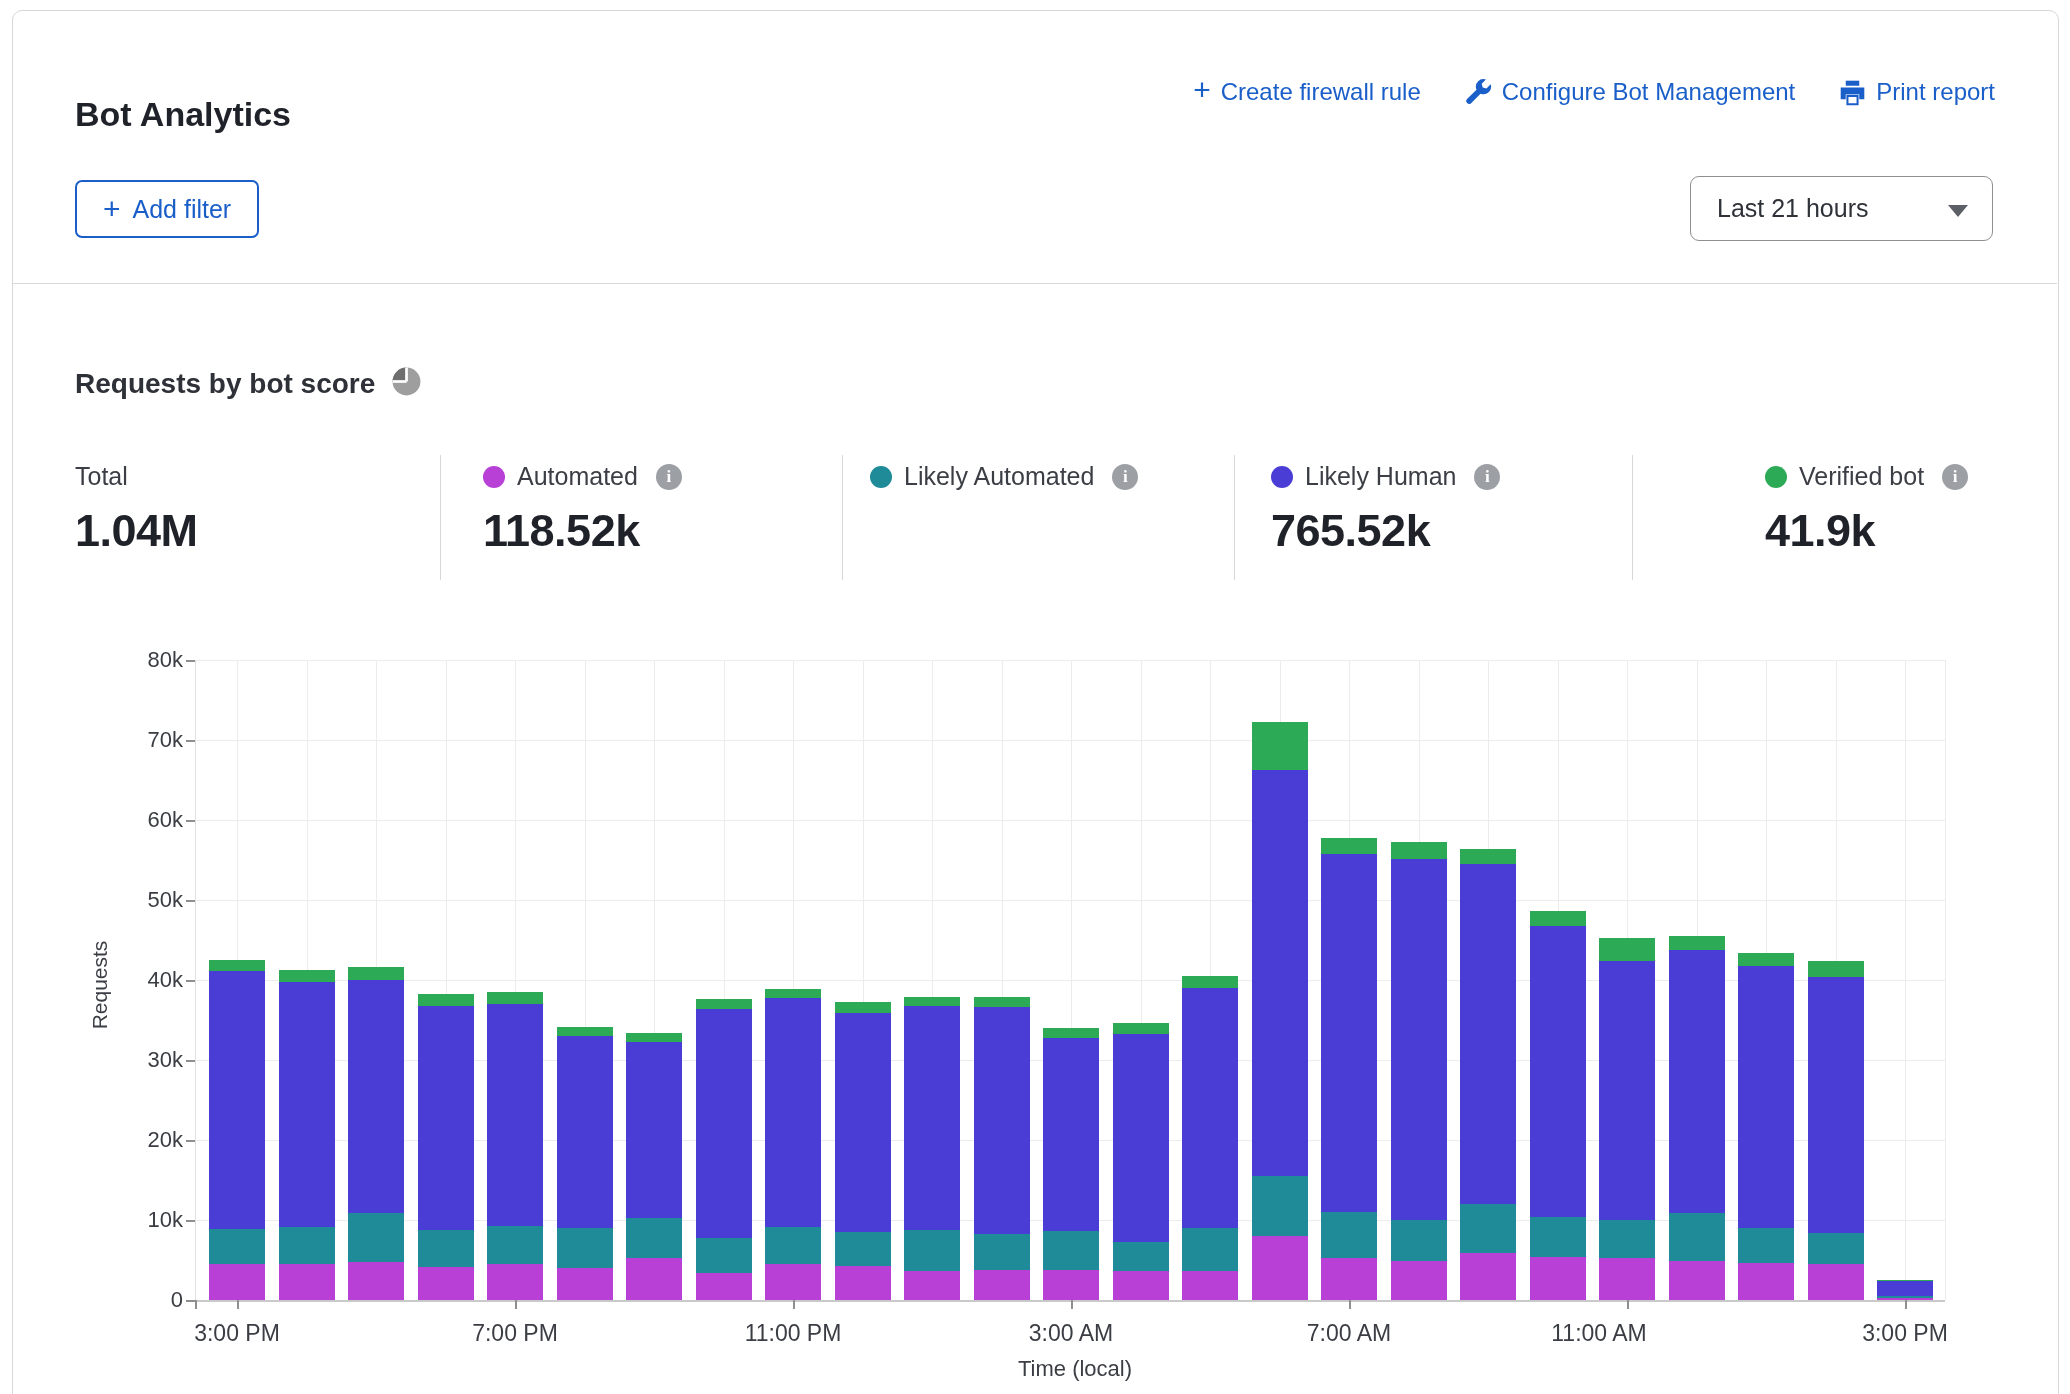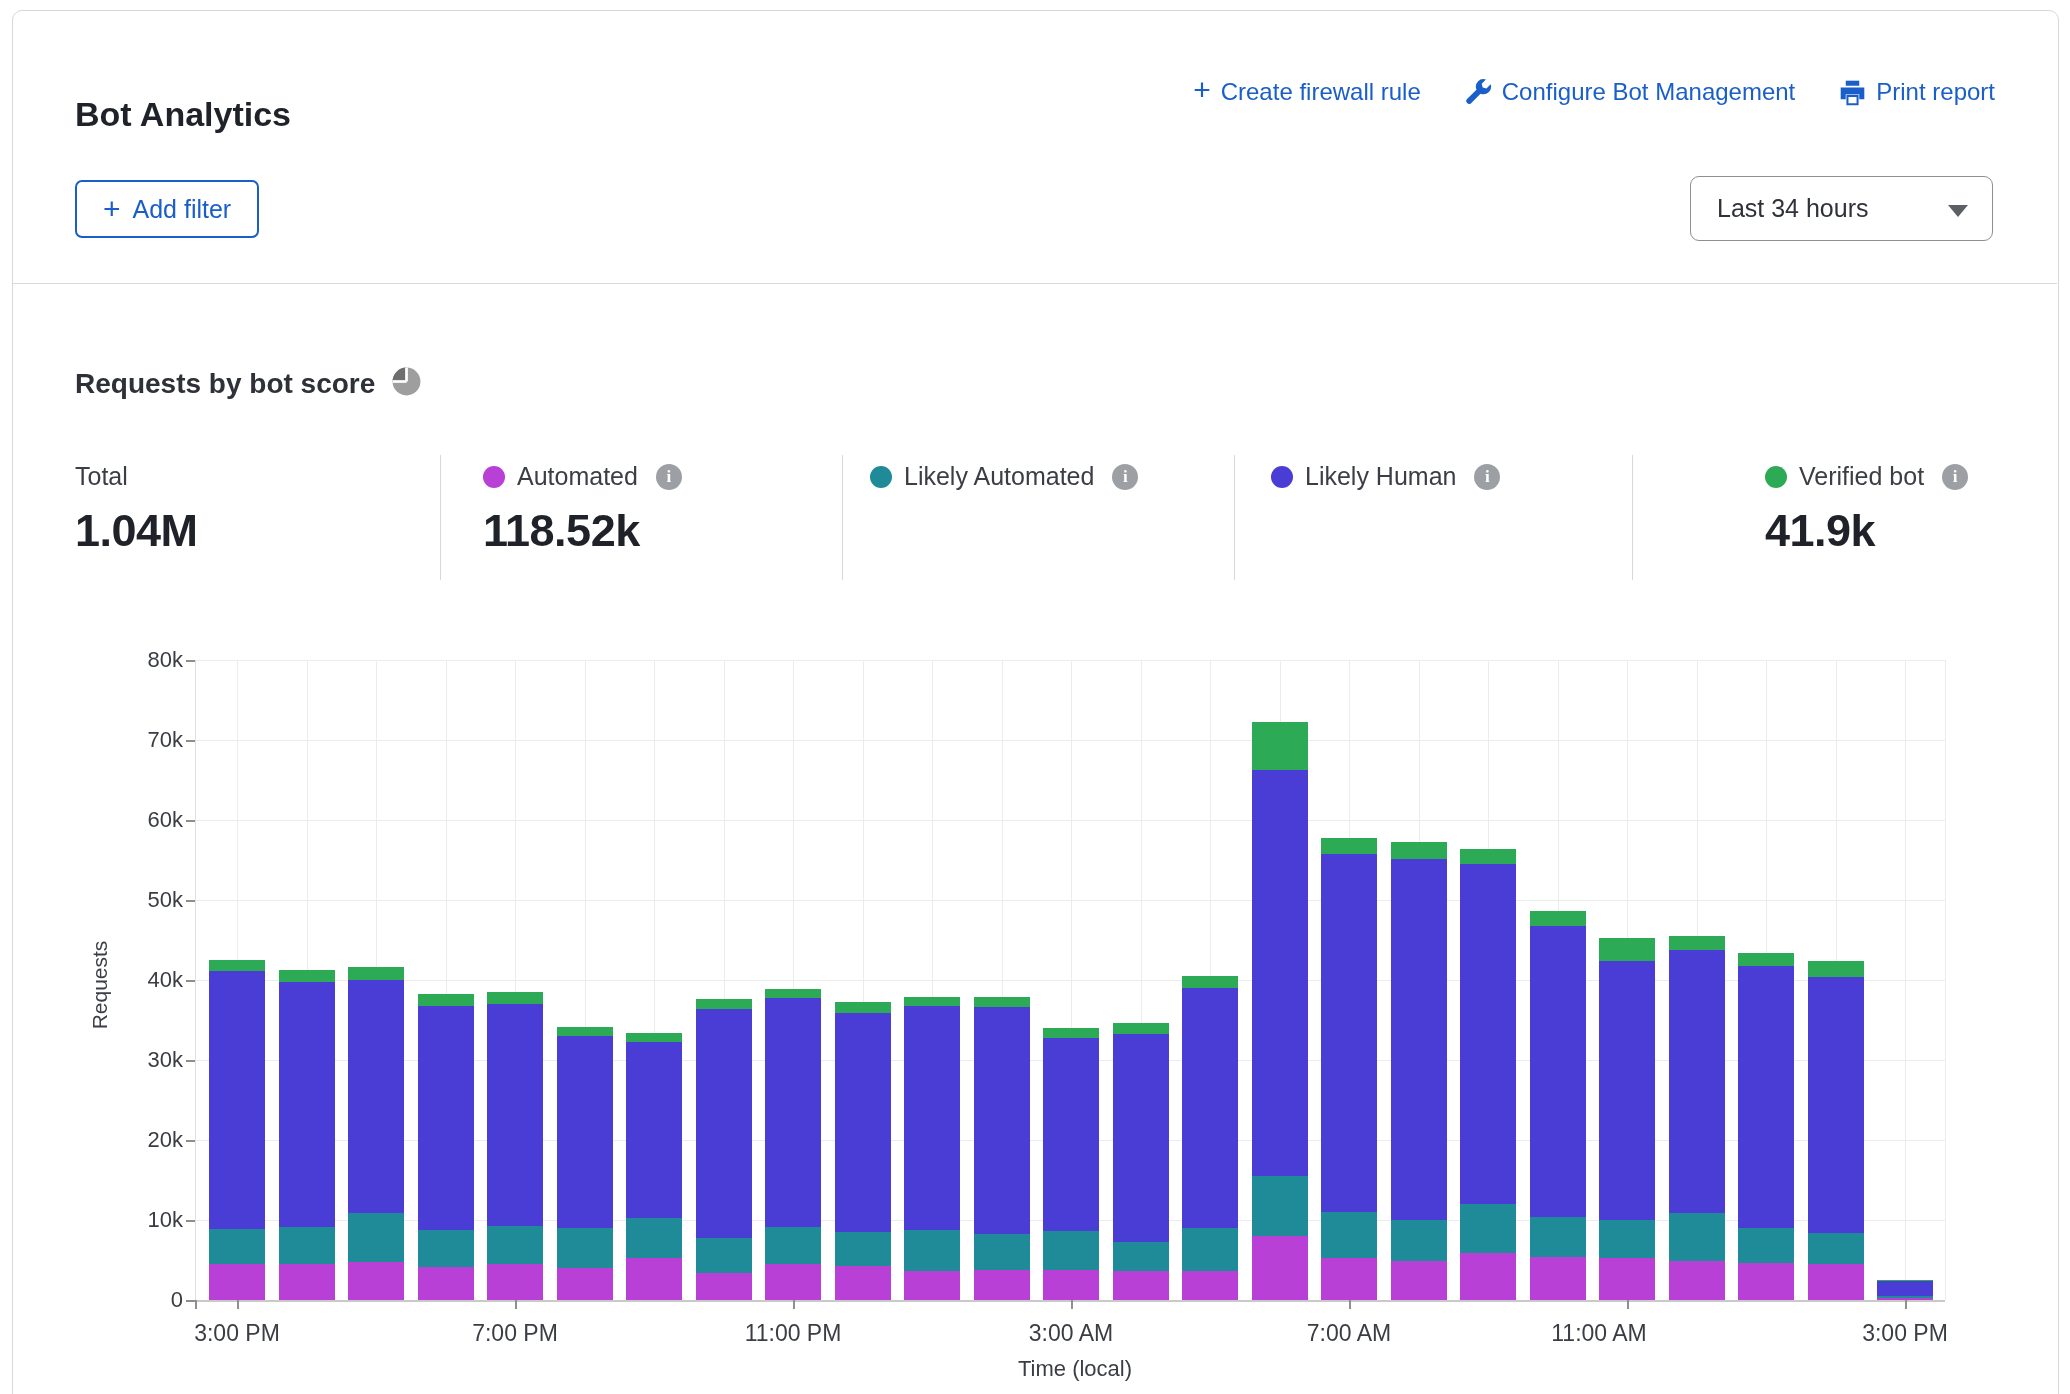--- a/index.html
+++ b/index.html
@@ -82,21 +82,21 @@
       <span>Print report</span>
     </div>
   </div>
 
 <button class="add-filter-btn">
   <span class="plus-glyph">+</span>
   <span>Add filter</span>
 </button>
 
 <div class="range-select">
-  <span>Last 34 hours</span>
+  <span>Last 21 hours</span>
   <span class="caret"></span>
 </div>
 
 <div class="section-heading">
   <span class="txt">Requests by bot score</span>
   <span>
     <svg width="31" height="31" viewBox="0 0 16 16">
       <circle cx="8" cy="8" r="7.2" fill="#9e9e9e"></circle>
       <path d="M8 8 L0.8 8 A7.2 7.2 0 0 1 8 0.8 Z" fill="#6e6e6e"></path>
       <path d="M8 8 L8 0.8" stroke="#ffffff" stroke-width="1.4"></path>
@@ -126,20 +126,21 @@
         <span>Likely Automated</span>
         <span class="info-icon">i</span>
       </div>
     </div>
     <div class="abs" style="left: 1271px; top: 462px;">
       <div class="stat-label-row">
         <span class="dot" style="background:#4a3dd6"></span>
         <span>Likely Human</span>
         <span class="info-icon">i</span>
       </div>
+      <div class="stat-value">765.52k</div>
     </div>
     <div class="abs" style="left: 1765px; top: 462px;">
       <div class="stat-label-row">
         <span class="dot" style="background:#2daa55"></span>
         <span>Verified bot</span>
         <span class="info-icon">i</span>
       </div>
       <div class="stat-value">41.9k</div>
     </div>
   </div>

